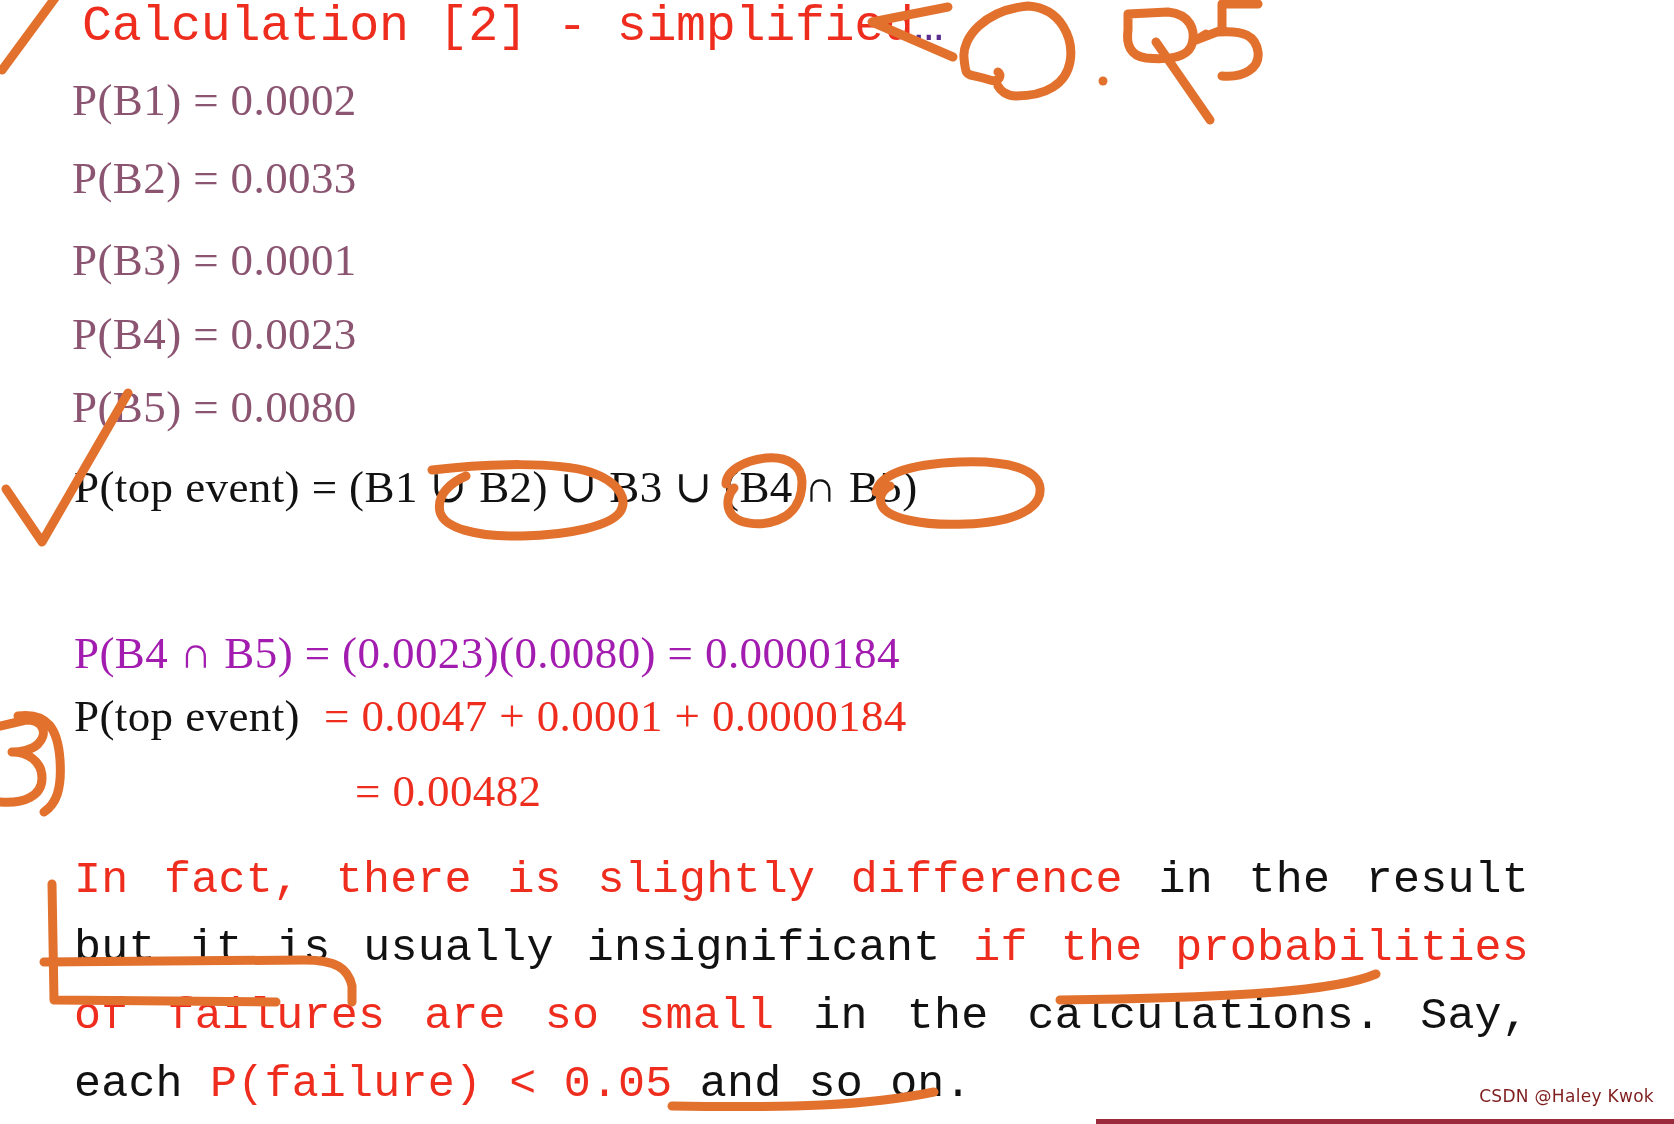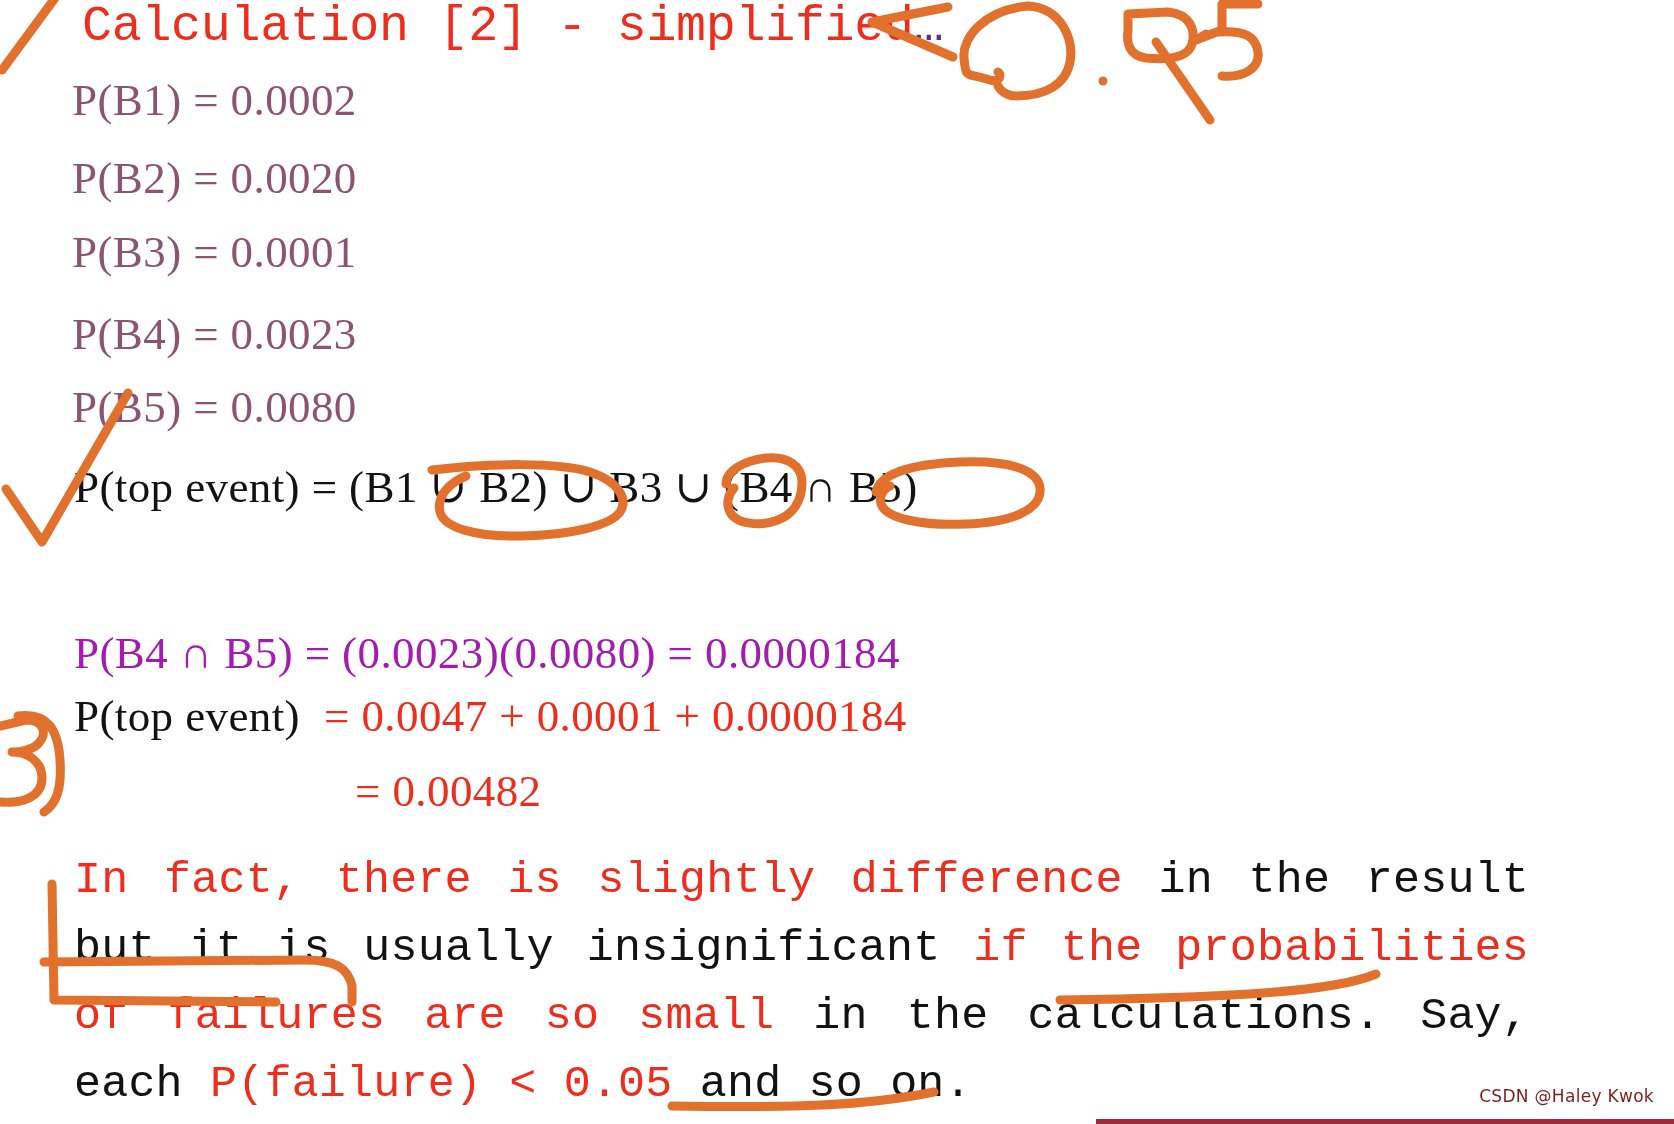--- a/index.html
+++ b/index.html
@@ -118,22 +118,22 @@
 </head>
 <body>
 
 <div id="slide">
 
   <div class="title">
     <span>Calculation [2] - simplified</span><span class="dots">…</span>
   </div>
 
   <div class="plist" style="top:74px;">P(B1) = 0.0002</div>
-  <div class="plist" style="top:152px;">P(B2) = 0.0020</div>
-  <div class="plist" style="top:226px;text-align:right;">P(B3) = 0.0001</div>
+  <div class="plist" style="top:152px;">P(B2) = 0.0033</div>
+  <div class="plist" style="top:234px;text-align:right;">P(B3) = 0.0001</div>
   <div class="plist" style="top:308px;">P(B4) = 0.0023</div>
   <div class="plist" style="top:381px;">P(B5) = 0.0080</div>
 
   <div class="eq-black" style="left:74px; top:460px;">P(top event) = (B1 ∪ B2) ∪ B3 ∪ (B4 ∩ B5)</div>
 
 
   <div class="eq-blue" style="left:74px; top:607px;">P(B4 ∩ B5) = (0.0023)(0.0080) = 0.0000184</div>
 
   <div class="eq-black" style="left:74px; top:690px;">
     <span>P(top event)</span><span style="display:inline-block;width:24px;"></span><span class="red-inline">= 0.0047 + 0.0001 + 0.0000184</span>

